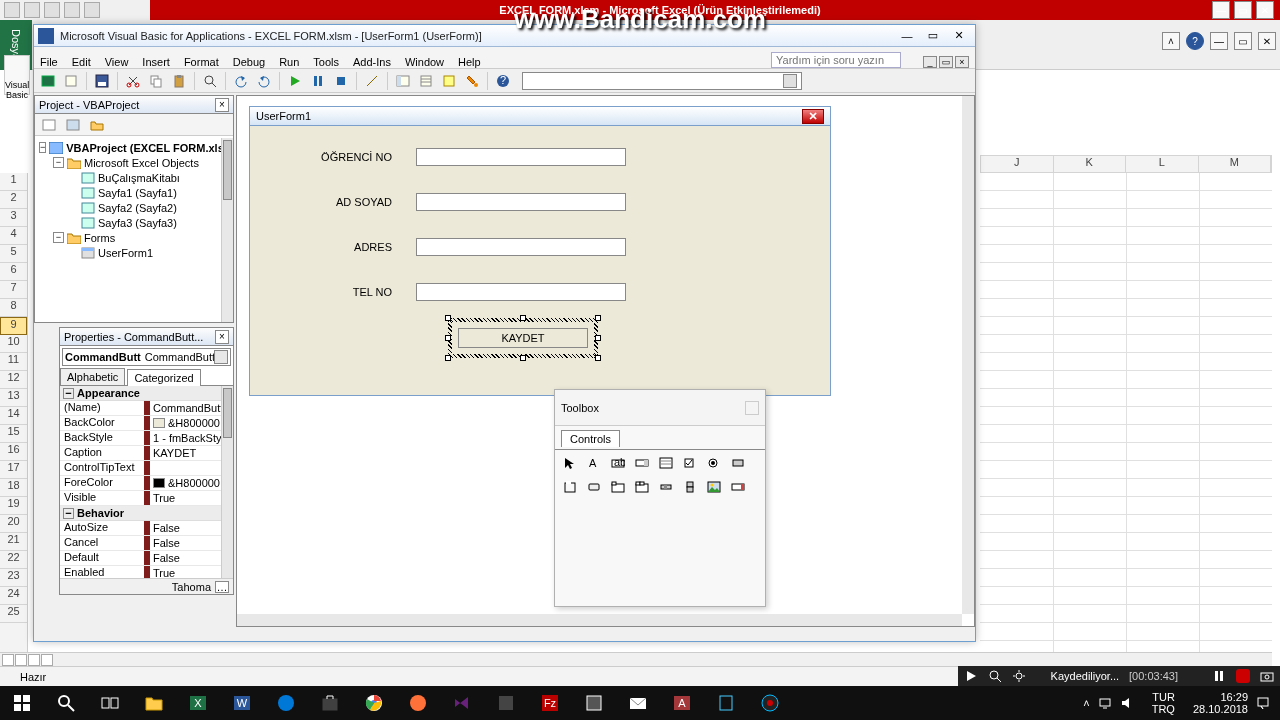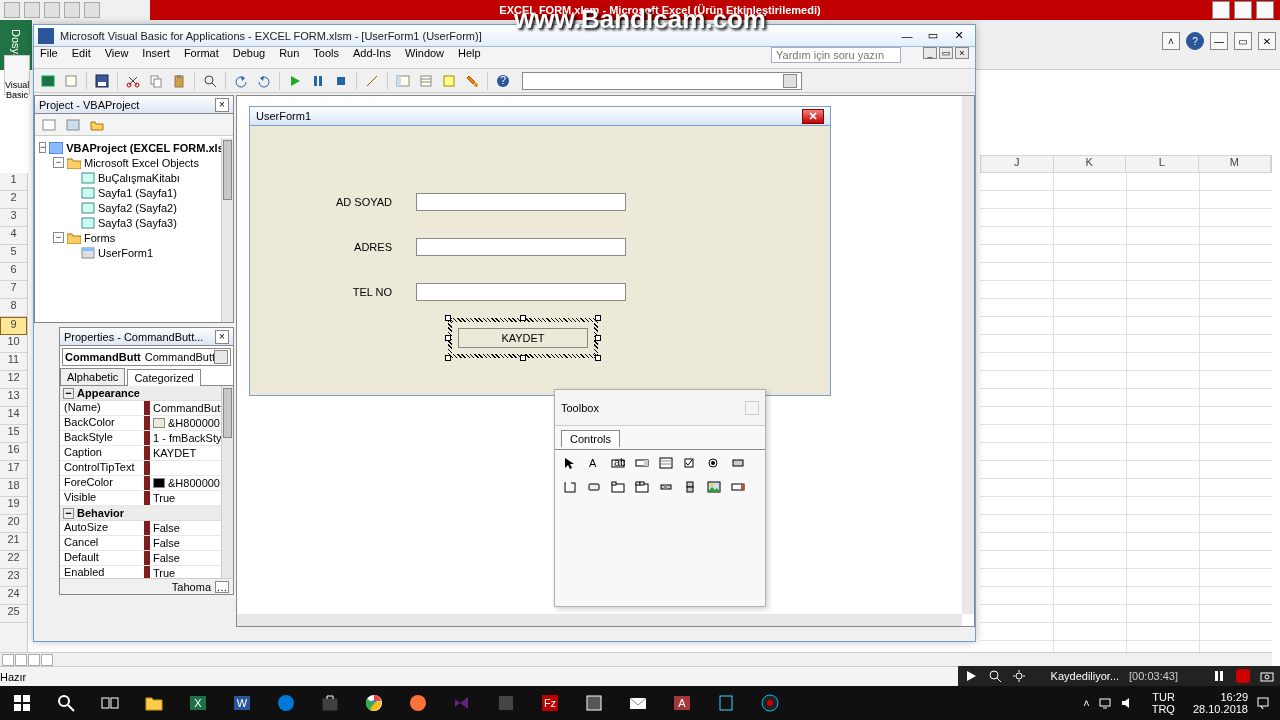--- a/index.html
+++ b/index.html
@@ -26,30 +26,30 @@
 .vln { position:absolute; top:0; bottom:0; width:1px; background:#e0e0e0; }
 
 .row-hdrs { position:absolute; top:173px; left:0; width:28px; bottom:56px; border-right:1px solid #ccc; background:#f3f3f3; }
 .row-hdrs div { height:18px; text-align:center; border-bottom:1px solid #d4d4d4; color:#444; }
 .row-hdrs .sel { background:#ffe699; border:1px solid #8b6914; }
 
 
 .vb-launcher { position:absolute; top:55px; left:4px; width:26px; height:40px; border:1px solid #ccc; background:#f8f8f8; text-align:center; font-size:9px; padding-top:24px; }
 
 
-.excel-status { position:absolute; bottom:34px; left:0; right:0; height:20px; background:#f3f3f3; border-top:1px solid #ccc; display:flex; align-items:center; padding:0 0; }
+.excel-status { position:absolute; bottom:34px; left:0; right:0; height:20px; background:#f3f3f3; border-top:1px solid #ccc; display:flex; align-items:center; padding:0 20px; }
 
 
 .vba-window { position:absolute; top:24px; left:33px; width:943px; height:618px; background:#f0f0f0; border:1px solid #6d9fd1; box-shadow:0 0 8px rgba(0,0,0,.25); z-index:50; }
 .vba-title { height:22px; background:linear-gradient(#fff,#e4eefb); border-bottom:1px solid #a0b8d8; display:flex; align-items:center; padding:0 4px; }
 .vba-title .icon { width:16px; height:16px; background:#2b579a; margin-right:6px; }
 .vba-title .txt { flex:1; color:#222; }
 .vba-title .wbtn { width:24px; height:16px; margin-left:2px; display:flex; align-items:center; justify-content:center; border:1px solid transparent; }
 
-.vba-menu { height:22px; background:#f4f4f4; border-bottom:1px solid #ccc; display:flex; align-items:flex-start; padding:0 6px; gap:14px; }
+.vba-menu { height:22px; background:#f4f4f4; border-bottom:1px solid #ccc; display:flex; align-items:flex-end; padding:0 6px; gap:14px; }
 .vba-menu .m { color:#000; cursor:default; }
 .vba-menu .help-input { margin-left:auto; padding:1px 4px; width:130px; color:#888; background:#fff; border:1px solid #aac; }
 .mdi-btns { display:flex; gap:0; margin-left:6px; }
 .mdi-btns span { width:14px; height:12px; border:1px solid #888; background:#e8e8e8; display:flex; align-items:center; justify-content:center; font-size:9px; margin-left:2px; }
 
 .vba-toolbar { height:24px; background:#f0f0f0; border-bottom:1px solid #ccc; display:flex; align-items:center; padding:0 4px; gap:3px; }
 .tbtn { width:20px; height:20px; border:1px solid transparent; display:flex; align-items:center; justify-content:center; }
 .tbtn svg { width:14px; height:14px; }
 .tsep { width:1px; height:18px; background:#ccc; margin:0 2px; }
 .combo { height:18px; width:280px; background:#fff; border:1px solid #888; margin-left:6px; display:flex; align-items:center; justify-content:flex-end; padding-right:4px; }
@@ -592,20 +592,24 @@
             <div class="fld-row" style="left: 56px; top: 157px;">
               <div class="lbl">TEL NO</div>
               <div class="inp"></div>
             </div>
             <div class="fld-row" style="left: 56px; top: 67px;">
               <div class="lbl">AD SOYAD</div>
               <div class="inp"></div>
             </div>
             <div class="fld-row" style="left: 56px; top: 112px;">
               <div class="lbl">ADRES</div>
+              <div class="inp"></div>
+            </div>
+            <div class="fld-row" style="left: 56px; top: 22px;">
+              <div class="lbl">ÖĞRENCİ NO</div>
               <div class="inp"></div>
             </div>
 
           <div class="sel-btn-wrap">
             <div class="trk h" style="top:0"></div>
               <div class="trk h" style="bottom:0"></div>
             <div class="trk v" style="left:0"></div>
               <div class="trk v" style="right:0"></div>
             <div class="handle" style="left:-3px;top:-3px"></div>
             <div class="handle" style="right:-3px;top:-3px"></div>

